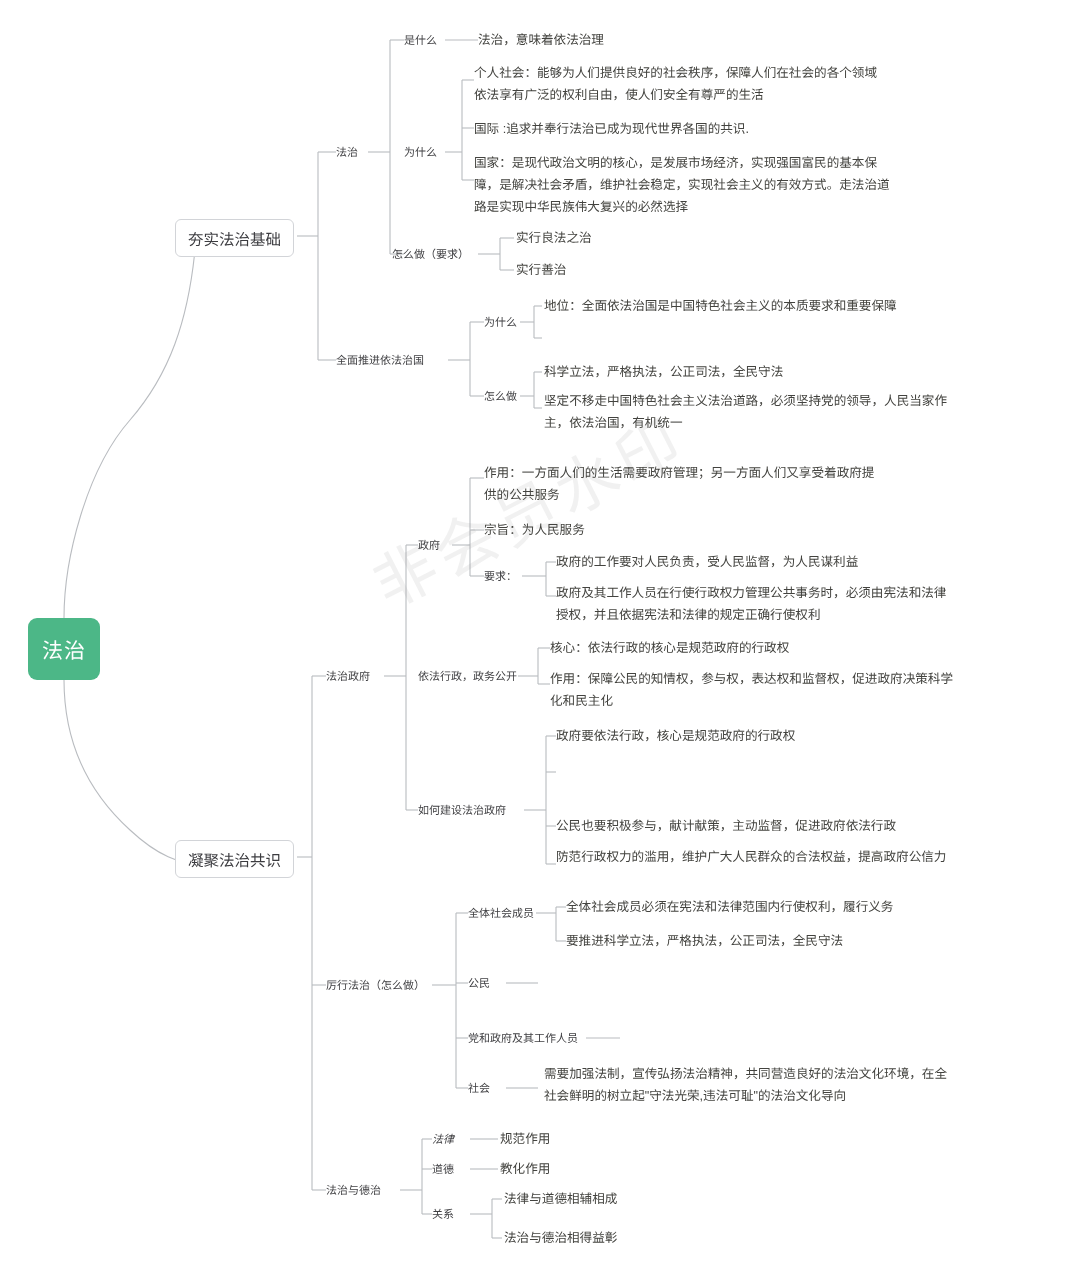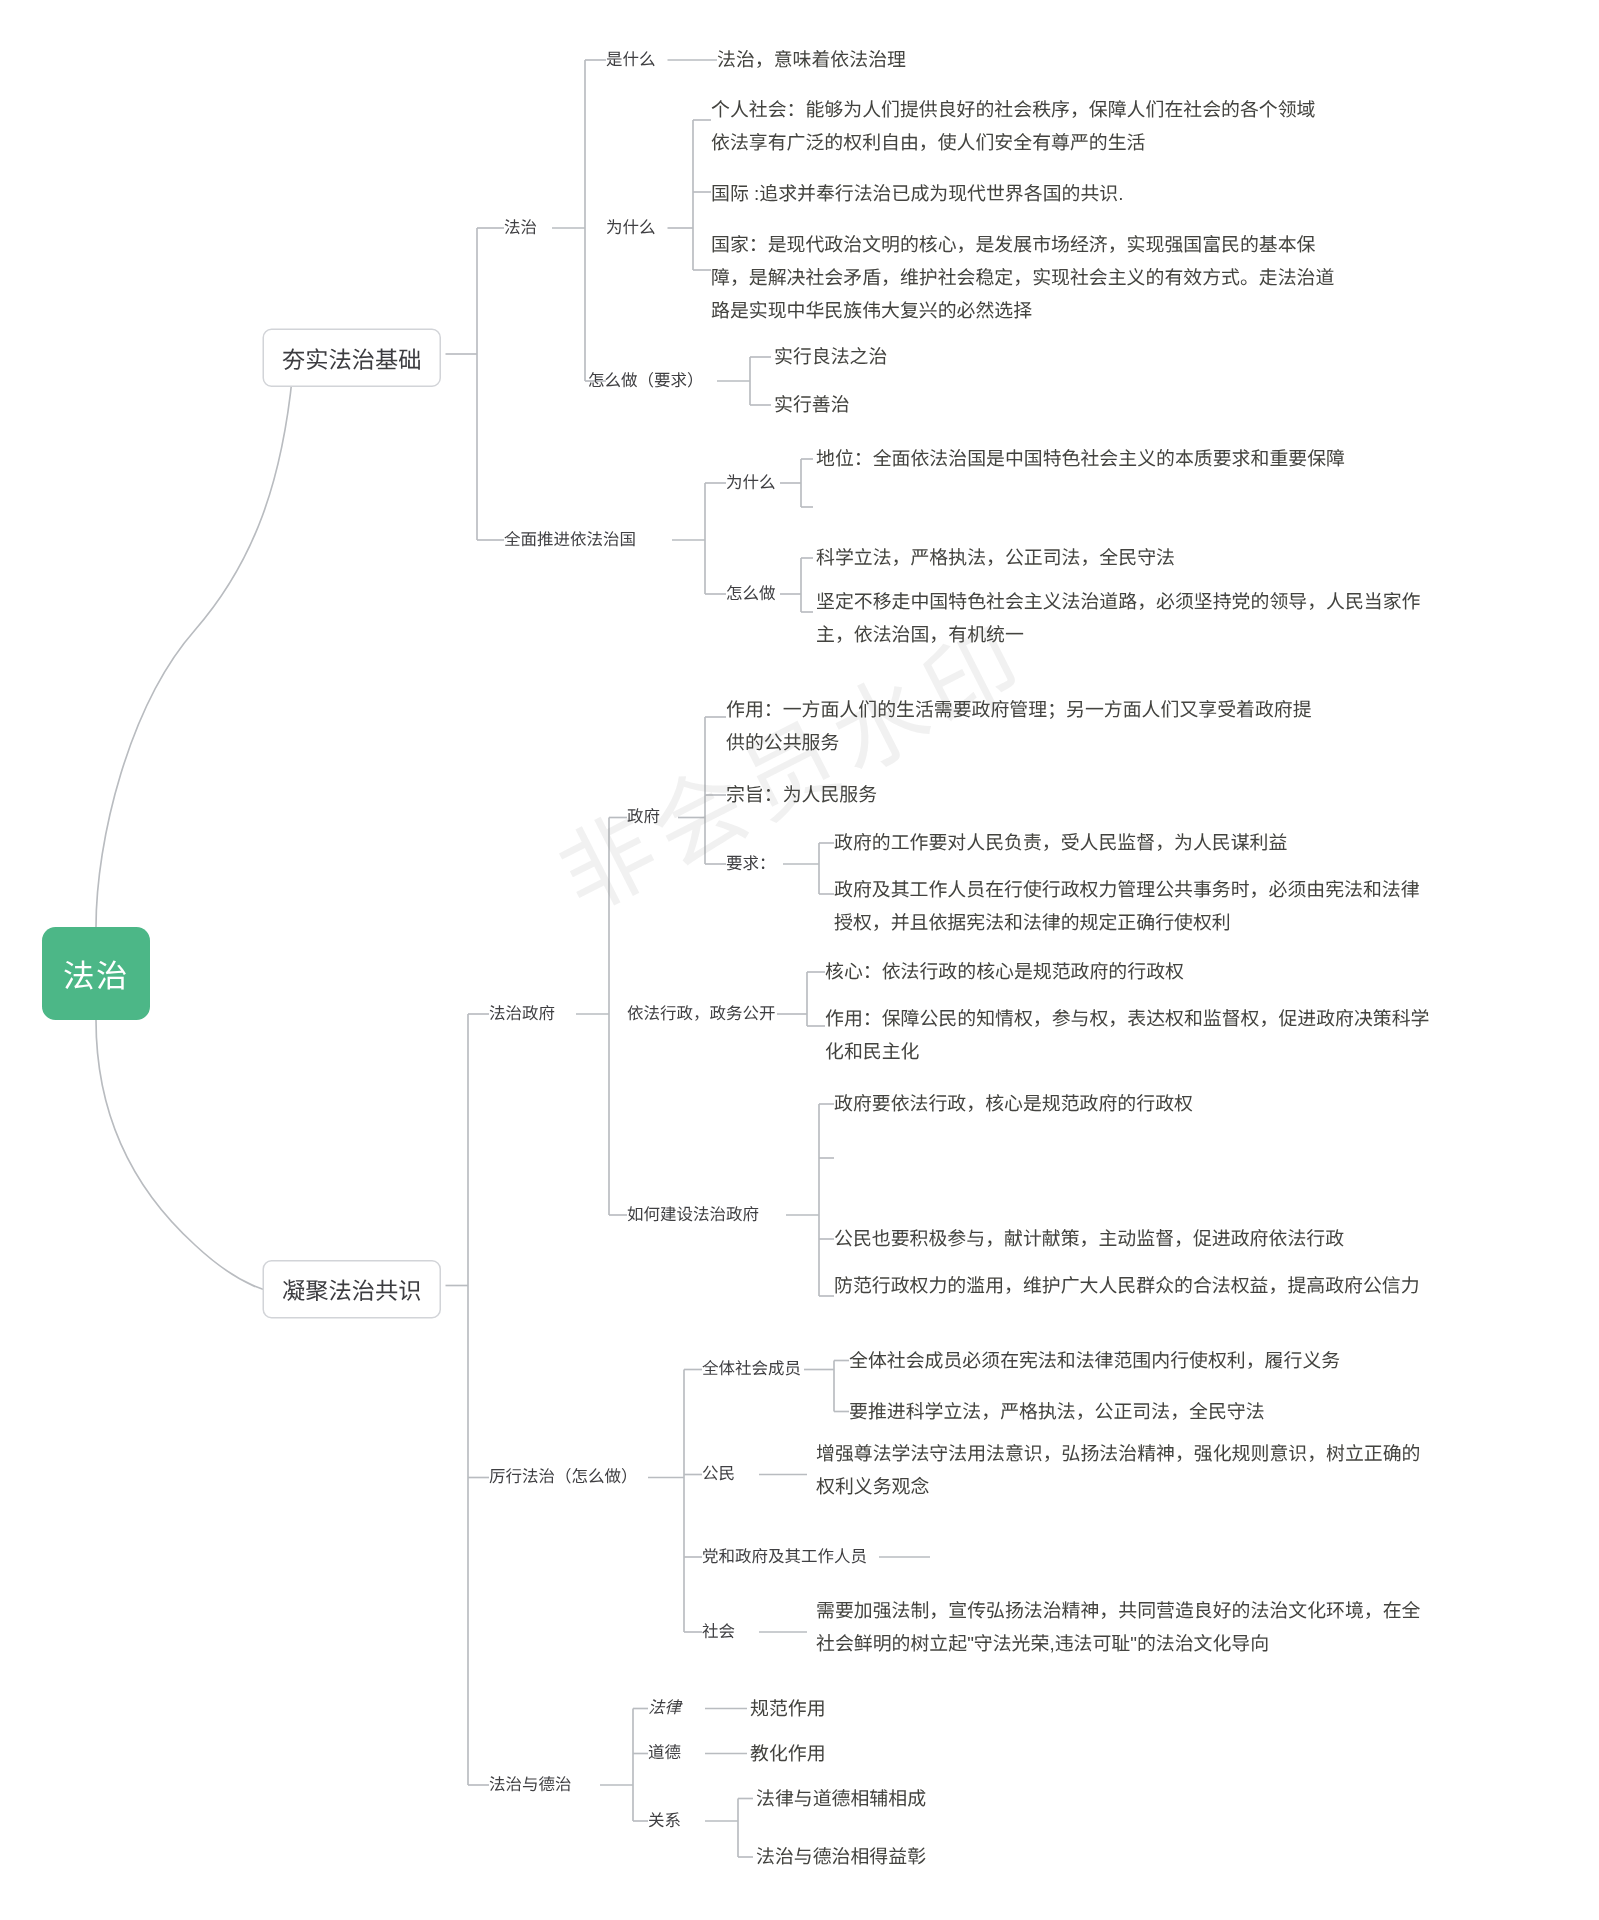--- a/index.html
+++ b/index.html
@@ -215,21 +215,20 @@
   <div class="node txt leaf" style="left:556px;top:816px;">公民也要积极参与，献计献策，主动监督，促进政府依法行政</div>
   <div class="node txt leaf wrap" style="left:556px;top:846px;width:404px;">防范行政权力的滥用，维护广大人民群众的合法权益，提高政府公信力</div>
 
   <div class="node txt lvl2" style="left:326px;top:974px;">厉行法治（怎么做）</div>
 
   <div class="node txt lvl2" style="left:468px;top:902px;">全体社会成员</div>
   <div class="node txt leaf" style="left:566px;top:931px;">要推进科学立法，严格执法，公正司法，全民守法</div>
   <div class="node txt leaf" style="left:566px;top:897px;">全体社会成员必须在宪法和法律范围内行使权利，履行义务</div>
 
   <div class="node txt lvl2" style="left:468px;top:972px;">公民</div>
-  <div class="node txt leaf wrap" style="left:544px;top:958px;width:414px;">增强尊法学法守法用法意识，弘扬法治精神，强化规则意识，树立正确的权利义务观念</div>
 
   <div class="node txt lvl2" style="left:468px;top:1027px;">党和政府及其工作人员</div>
 
   <div class="node txt lvl2" style="left:468px;top:1077px;">社会</div>
   <div class="node txt leaf wrap" style="left:544px;top:1063px;width:404px;">需要加强法制，宣传弘扬法治精神，共同营造良好的法治文化环境，在全社会鲜明的树立起"守法光荣,违法可耻"的法治文化导向</div>
 
   <div class="node txt lvl2" style="left:326px;top:1179px;">法治与德治</div>
 
   <div class="node txt lvl2" style="left:432px;top:1128px;font-style:italic;">法律</div>
   <div class="node txt leaf" style="left:500px;top:1129px;">规范作用</div>

